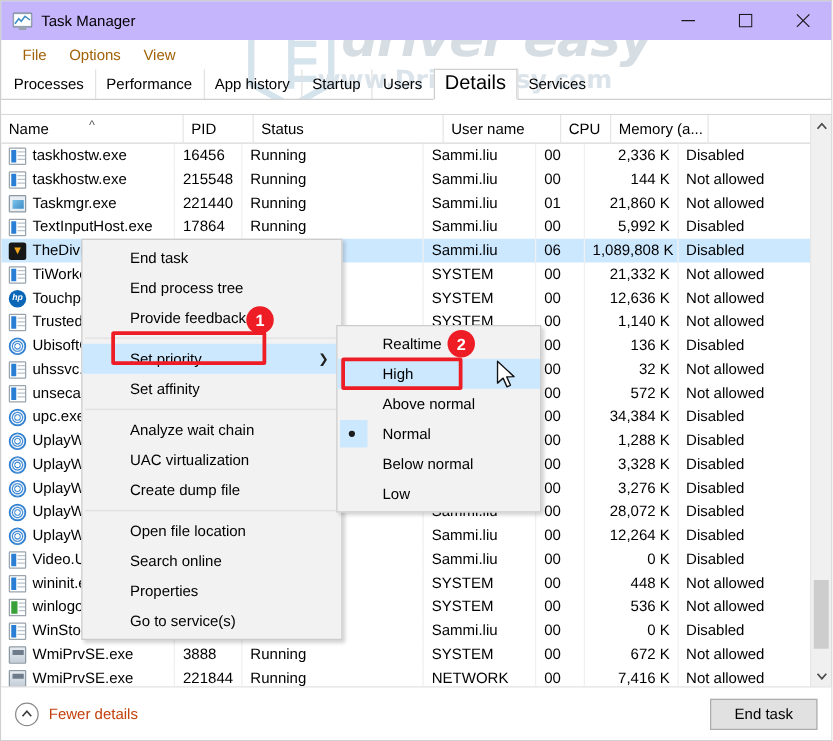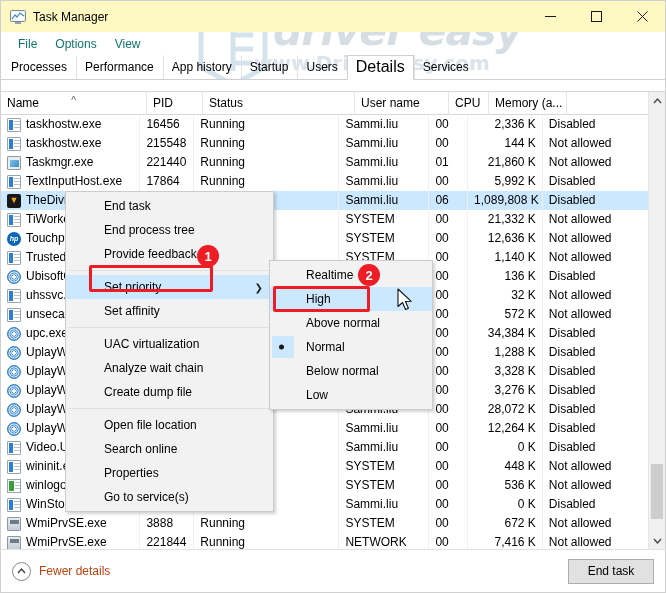--- a/index.html
+++ b/index.html
@@ -17,21 +17,21 @@
     position: absolute; inset: 0;
     border: 1px solid #cfcfcf;
     background: #ffffff;
     display: flex; flex-direction: column;
   }
 
   
   .titlebar {
     height: 31px; min-height:31px;
     display: flex; align-items: center;
-    background: #fef9c3;
+    background: #c4b5fd;
     position: relative; z-index: 6;
   }
   .title-icon {
     width: 16px; height: 16px; margin-left: 9px; margin-right: 7px;
     position: relative; flex: 0 0 auto;
   }
   .title-text { font-size: 12px; color: #000; }
   .win-controls { margin-left: auto; display: flex; height: 31px; }
   .win-btn {
     width: 46px; height: 31px;
@@ -41,21 +41,21 @@
   .win-btn svg { display:block; }
 
   
   .menubar {
     height: 23px; min-height: 23px;
     display: flex; align-items: center;
     padding-left: 8px; gap: 0px;
     position: relative; z-index: 6;
   }
   .menubar-item {
-    font-size: 12px; padding: 2px 9px; color: #0f766e;
+    font-size: 12px; padding: 2px 9px; color: #a16207;
   }
 
   
   .watermark {
     position: absolute; top: 0; left: 180px;
     width: 486px; height: 86px;
     pointer-events: none; z-index: 1;
   }
   .wm-text {
     position:absolute; left: 92px; top: 6px;
@@ -703,24 +703,24 @@
       <div class="msep"></div>
       <div class="mi hl">
         <span>Set priority</span>
         <span class="arrow">❯</span>
       </div>
       <div class="mi">
         <span>Set affinity</span>
       </div>
       <div class="msep"></div>
       <div class="mi">
+        <span>Analyze wait chain</span>
+      </div>
+      <div class="mi">
         <span>UAC virtualization</span>
-      </div>
-      <div class="mi">
-        <span>Analyze wait chain</span>
       </div>
       <div class="mi">
         <span>Create dump file</span>
       </div>
       <div class="msep"></div>
       <div class="mi">
         <span>Open file location</span>
       </div>
       <div class="mi">
         <span>Search online</span>

